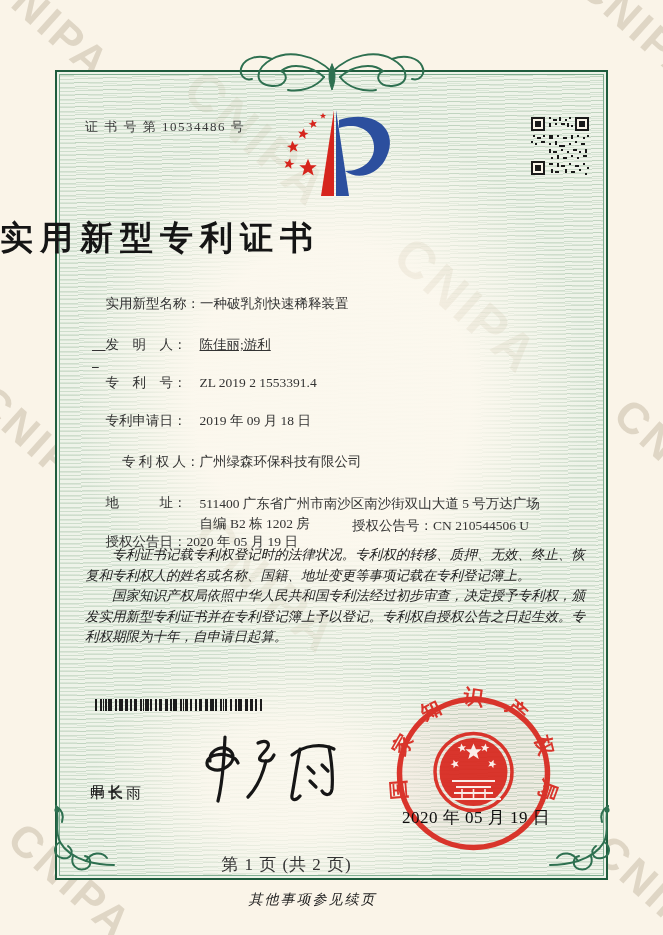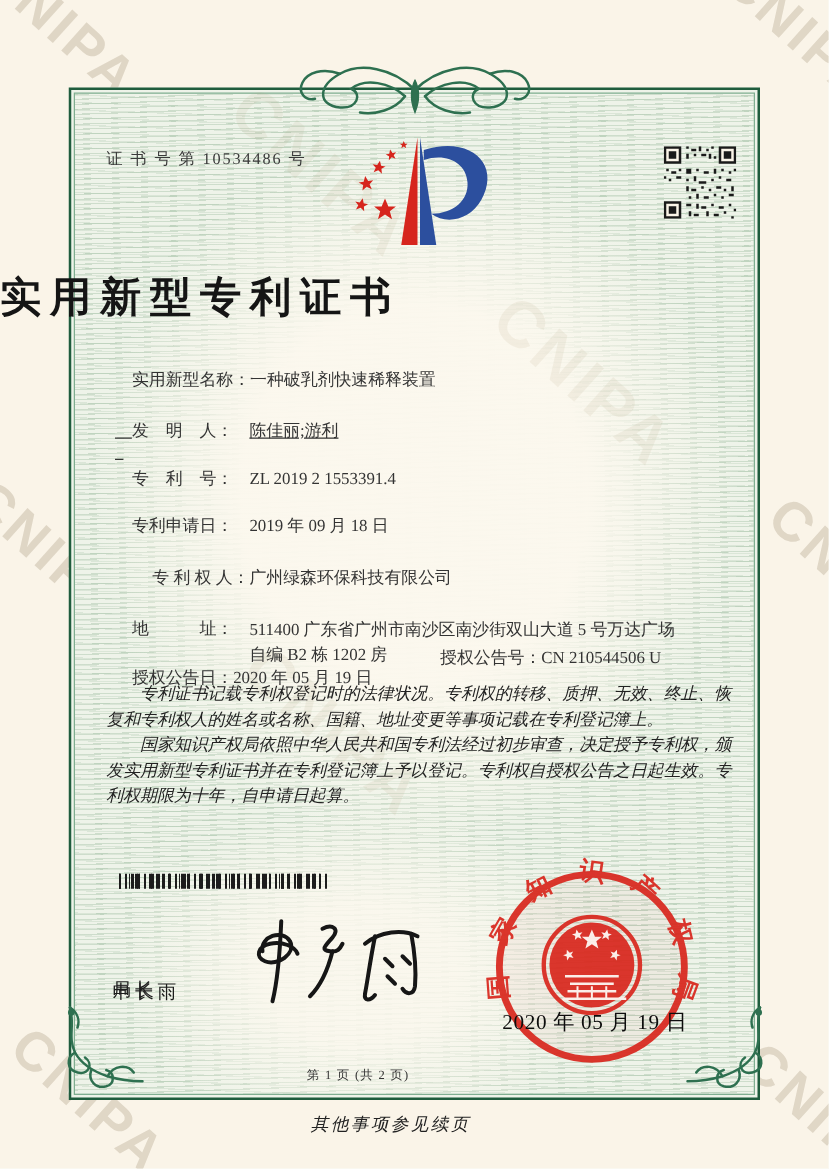--- a/index.html
+++ b/index.html
@@ -40,21 +40,21 @@
   .director-label,.director-name{position:absolute;left:90px;
       font-family:"Liberation Sans","DejaVu Sans",sans-serif;font-size:15px;
       letter-spacing:3px;color:#1c1c1c;}
   .director-label{top:783px;}
   .director-name{top:784px;}
   .signature{position:absolute;left:192px;top:733px;}
   .seal{position:absolute;left:386px;top:686px;width:175px;height:175px;}
   .seal-date{position:absolute;left:400px;top:806px;width:152px;text-align:center;
       font-size:17px;color:#0d0d0d;letter-spacing:.5px;white-space:pre;}
   .page-info{position:absolute;left:55px;width:463px;top:853px;text-align:center;
-      font-size:10px;letter-spacing:1px;color:#333;white-space:pre;}
+      font-size:17px;letter-spacing:1px;color:#333;white-space:pre;}
   .continuation{position:absolute;left:38px;width:549px;top:891px;text-align:center;
       font-size:14px;font-style:italic;letter-spacing:2px;color:#222;}
 </style>
 </head>
 <body>
 
 <div class="page">
 
   <div class="wm" style="left:-26px;top:-4px;">CNIPA</div>
   <div class="wm" style="left:566px;top:2px;">CNIPA</div>

